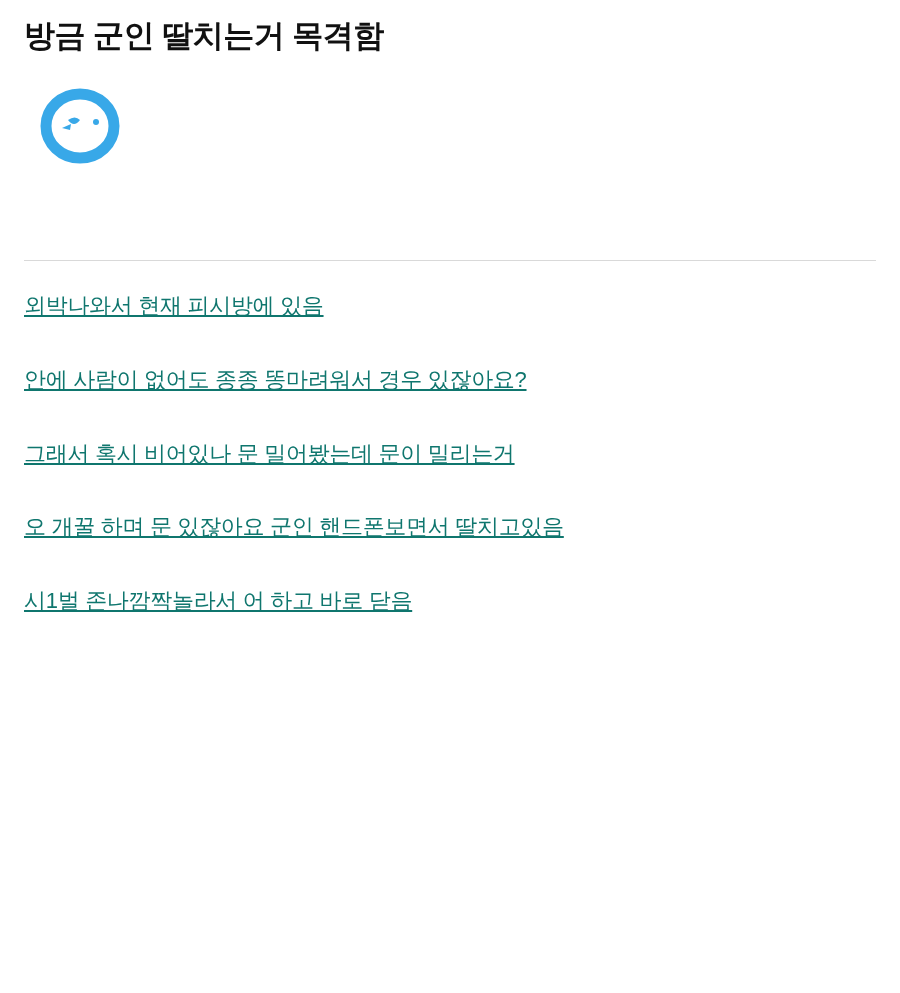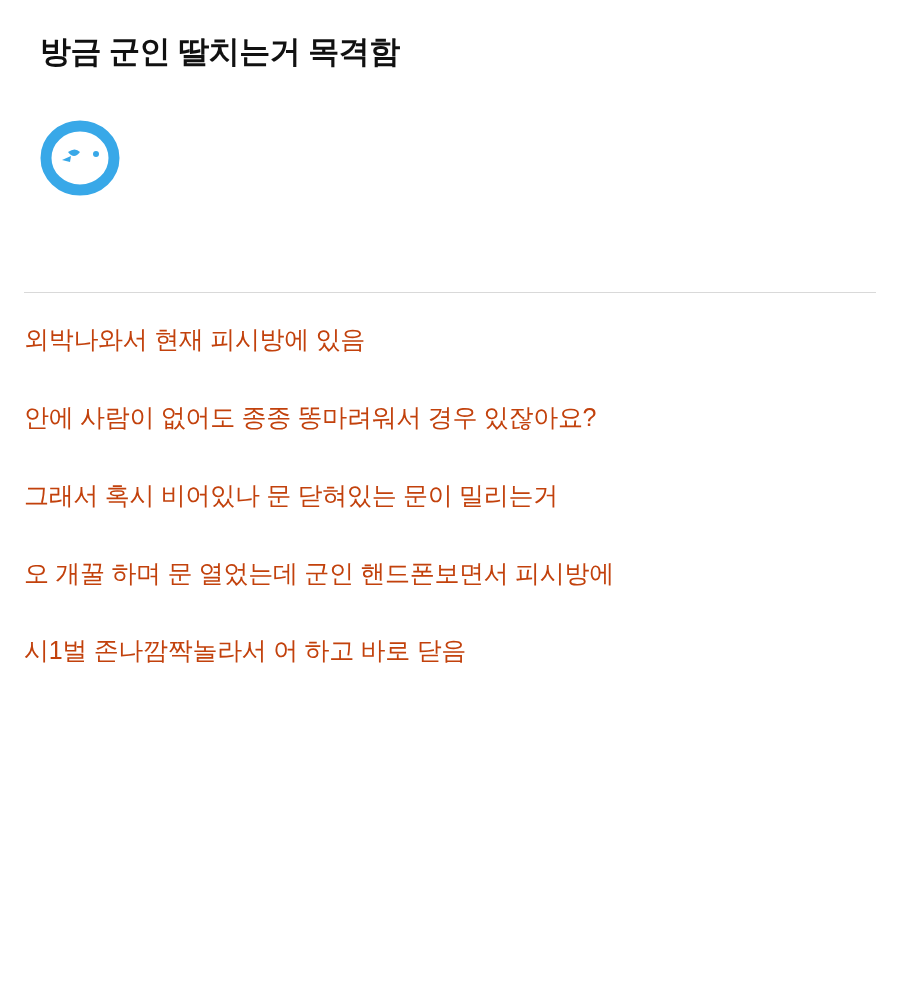--- a/index.html
+++ b/index.html
@@ -19,21 +19,21 @@
     height: 993px;
     position: relative;
     box-sizing: border-box;
     padding: 0 24px;
   }
   .post-title {
     font-size: 31px;
     font-weight: bold;
     letter-spacing: -0.5px;
     color: #111111;
-    margin: 16px;
+    margin: 0;
     padding-top: 16px;
     line-height: 1.3;
   }
   .avatar-row {
     padding-top: 26px;
     padding-left: 14px;
     height: 120px;
     box-sizing: border-box;
   }
   .avatar {
@@ -45,24 +45,25 @@
     display: block;
   }
   .divider {
     height: 1px;
     background: #d9d9d9;
     margin: 84px 0 0 0;
     width: 852px;
   }
   .post-body {
     padding-top: 30px;
-    font-size: 25px;
+    font-size: 22px;
     line-height: 1.35;
-    color: #c2410c;
+    color: #0f766e;
     letter-spacing: -0.3px;
+    text-decoration: underline;
   }
   .post-body p {
     margin: 0 0 44px 0;
     white-space: pre-wrap;
   }
   .post-body p:last-child {
     margin-bottom: 12px;
   }
 </style>
 </head>
@@ -83,18 +84,18 @@
         </svg>
       </span>
     </div>
   </div>
 
   <div class="divider"></div>
 
   <div class="post-body">
     <p>외박나와서 현재 피시방에 있음</p>
     <p>안에 사람이 없어도 종종 똥마려워서 경우 있잖아요?</p>
-    <p>그래서 혹시 비어있나 문 닫혀있는 문이 밀리는거</p>
-    <p>오 개꿀 하며 문 열었는데 군인 핸드폰보면서 피시방에</p>
+    <p>그래서 혹시 비어있나 문 밀어봤는데 문이 밀리는거</p>
+    <p>오 개꿀 하며 문 있잖아요 군인 핸드폰보면서 딸치고있음</p>
     <p>시1벌 존나깜짝놀라서 어 하고 바로 닫음</p>
   </div>
 
 </div>
 
 </body></html>

